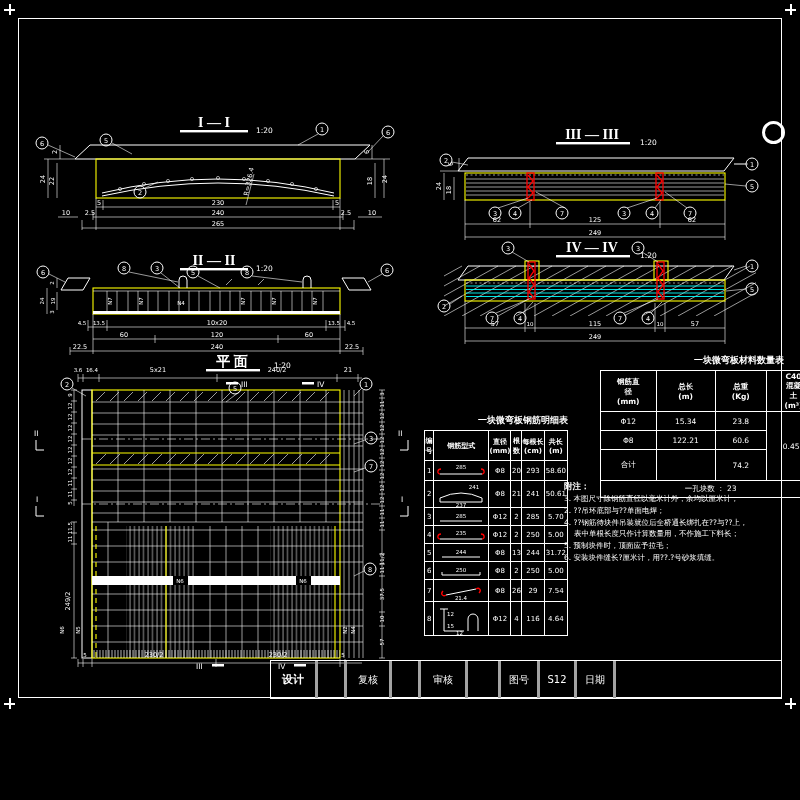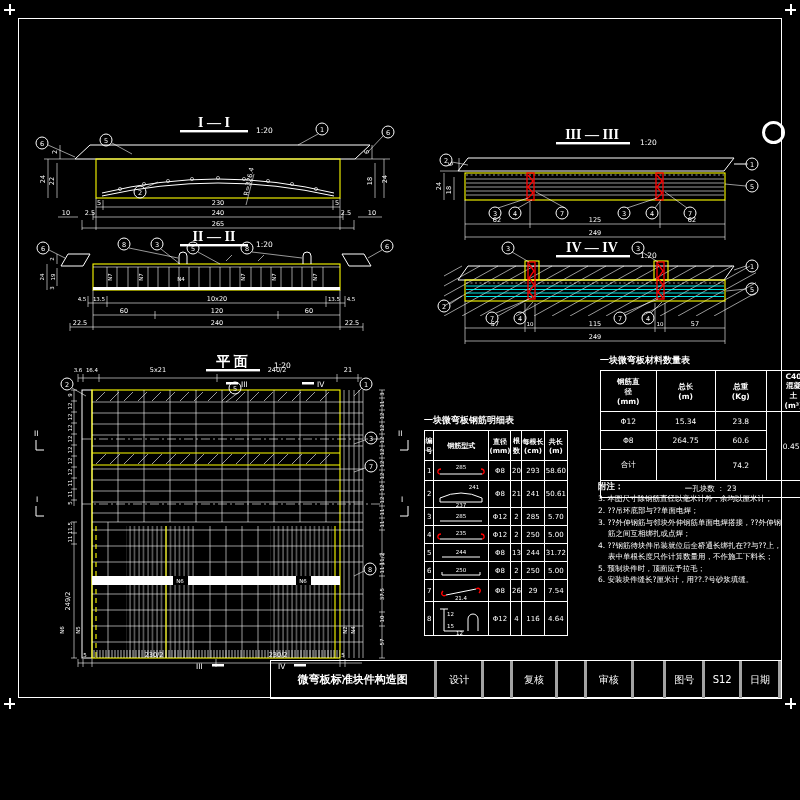--- a/index.html
+++ b/index.html
@@ -9,21 +9,21 @@
 svg{display:block;overflow:visible}
 svg text{fill:#fff;font-family:"DejaVu Sans",sans-serif}
 .st{font-family:"Liberation Serif",serif;font-weight:bold;font-size:14px}
 .t5{font-size:5.5px}.t6{font-size:6.5px}.t7{font-size:7.5px}
 .mid{text-anchor:middle}
 .sw{stroke:#fff;stroke-width:1;fill:none}
 .sw6{stroke:#fff;stroke-width:.6;fill:none}
 .sy{stroke:#ffff00;stroke-width:1.1;fill:none}
 .sr{stroke:#ff0000;stroke-width:1.3;fill:none}
 .sc{stroke:#00ffff;stroke-width:.9;fill:none}
-.tbl-title{text-align:left;font-size:9px;font-weight:bold;margin-bottom:3px}
+.tbl-title{text-align:right;font-size:9px;font-weight:bold;margin-bottom:3px}
 table{border-collapse:collapse;color:#fff}
 .mt{border:1.5px solid #ff0;font-size:7.5px;width:100%}
 .mt th,.mt td{border:1px solid #fff;text-align:center;padding:1px 16px}
 .rt{border:1.5px solid #ff0;font-size:7px;width:100%}
 .rt th,.rt td{border:1px solid #fff;text-align:center;padding:0}
 .pre{white-space:pre-line}
 .notes{font-size:7.5px;line-height:1.45}
 .notes-title{font-size:8.5px;font-weight:bold;margin-bottom:2px}
 .note-item{padding-left:10px;text-indent:-10px;margin-bottom:1px}
 .tb{display:flex;border:1.5px solid #fff;height:37px;align-items:stretch;font-size:10px}
@@ -166,21 +166,21 @@
 <circle class="sw" cx="192" cy="89" r="6"></circle>
         <text class="t6 mid" x="192" y="91.5">3</text>
 <circle class="sw" cx="220" cy="89" r="6"></circle>
         <text class="t6 mid" x="220" y="91.5">4</text>
 <circle class="sw" cx="258" cy="89" r="6"></circle>
         <text class="t6 mid" x="258" y="91.5">7</text>
 </g>
 </svg>
 </div>
 
-<div class="abs" style="left:30px;top:228px">
+<div class="abs" style="left:30px;top:252px">
 <svg width="372" height="112" viewBox="0 0 372 112">
 <defs>
         <pattern id="h2w" patternUnits="userSpaceOnUse" width="7" height="7" patternTransform="rotate(45)">
           <line x1="0" y1="0" x2="0" y2="7" stroke="#fff" stroke-width=".7"></line>
         </pattern>
       </defs>
 <text class="st mid" x="184" y="13">II — II</text>
 <rect x="150" y="16" width="68" height="2.4" fill="#fff"></rect>
 <text class="t7" x="226" y="19">1:20</text>
 <polygon points="38,26 60,26 53,38 31,38" fill="url(#h2w)" class="sw"></polygon>
@@ -459,21 +459,21 @@
 (m³)</th>
 </tr>
 <tr style="height:19px">
 <td>Φ12</td>
 <td>15.34</td>
 <td>23.8</td>
 <td rowspan="3">0.453</td>
 </tr>
 <tr style="height:19px">
 <td>Φ8</td>
-<td>264.75</td>
+<td>122.21</td>
 <td>60.6</td>
 </tr>
 <tr style="height:31px">
 <td>合计</td>
 <td></td>
 <td>74.2</td>
 </tr>
 <tr style="height:17px">
 <td colspan="4">一孔块数 ：  23</td>
 </tr>
@@ -613,32 +613,30 @@
           </td>
 <td>Φ12</td>
 <td>4</td>
 <td>116</td>
 <td>4.64</td>
 </tr>
 </tbody>
     </table>
 </div>
 
-<div class="abs notes" style="left:598px;top:480px;width:190px">
+<div class="abs notes" style="left:564px;top:480px;width:190px">
 <div class="notes-title">附注：</div>
 <div class="note-item">3. 本图尺寸除钢筋直径以毫米计外，余均以厘米计；</div>
 <div class="note-item">2. ??吊环底部与??单面电焊；</div>
-<div class="note-item">3. ??外伸钢筋与邻块外伸钢筋单面电焊搭接，??外伸钢筋之间互相绑扎或点焊；</div>
 <div class="note-item">4. ??钢筋待块件吊装就位后全桥通长绑扎在??与??上，表中单根长度只作计算数量用，不作施工下料长；</div>
 <div class="note-item">5. 预制块件时，顶面应予拉毛；</div>
 <div class="note-item">6. 安装块件缝长?厘米计，用??.?号砂浆填缝。</div>
 </div>
 
 <div class="abs tb" style="left:270px;top:660px;width:510px">
-<div style="width:164px">微弯板标准块件构造图</div>
 <div style="width:44px">设计</div>
 <div style="width:26px"></div>
 <div style="width:42px">复核</div>
 <div style="width:26px"></div>
 <div style="width:44px">审核</div>
 <div style="width:30px"></div>
 <div style="width:36px">图号</div>
 <div style="width:34px">S12</div>
 <div style="width:36px">日期</div>
 <div style="flex:1"></div>

